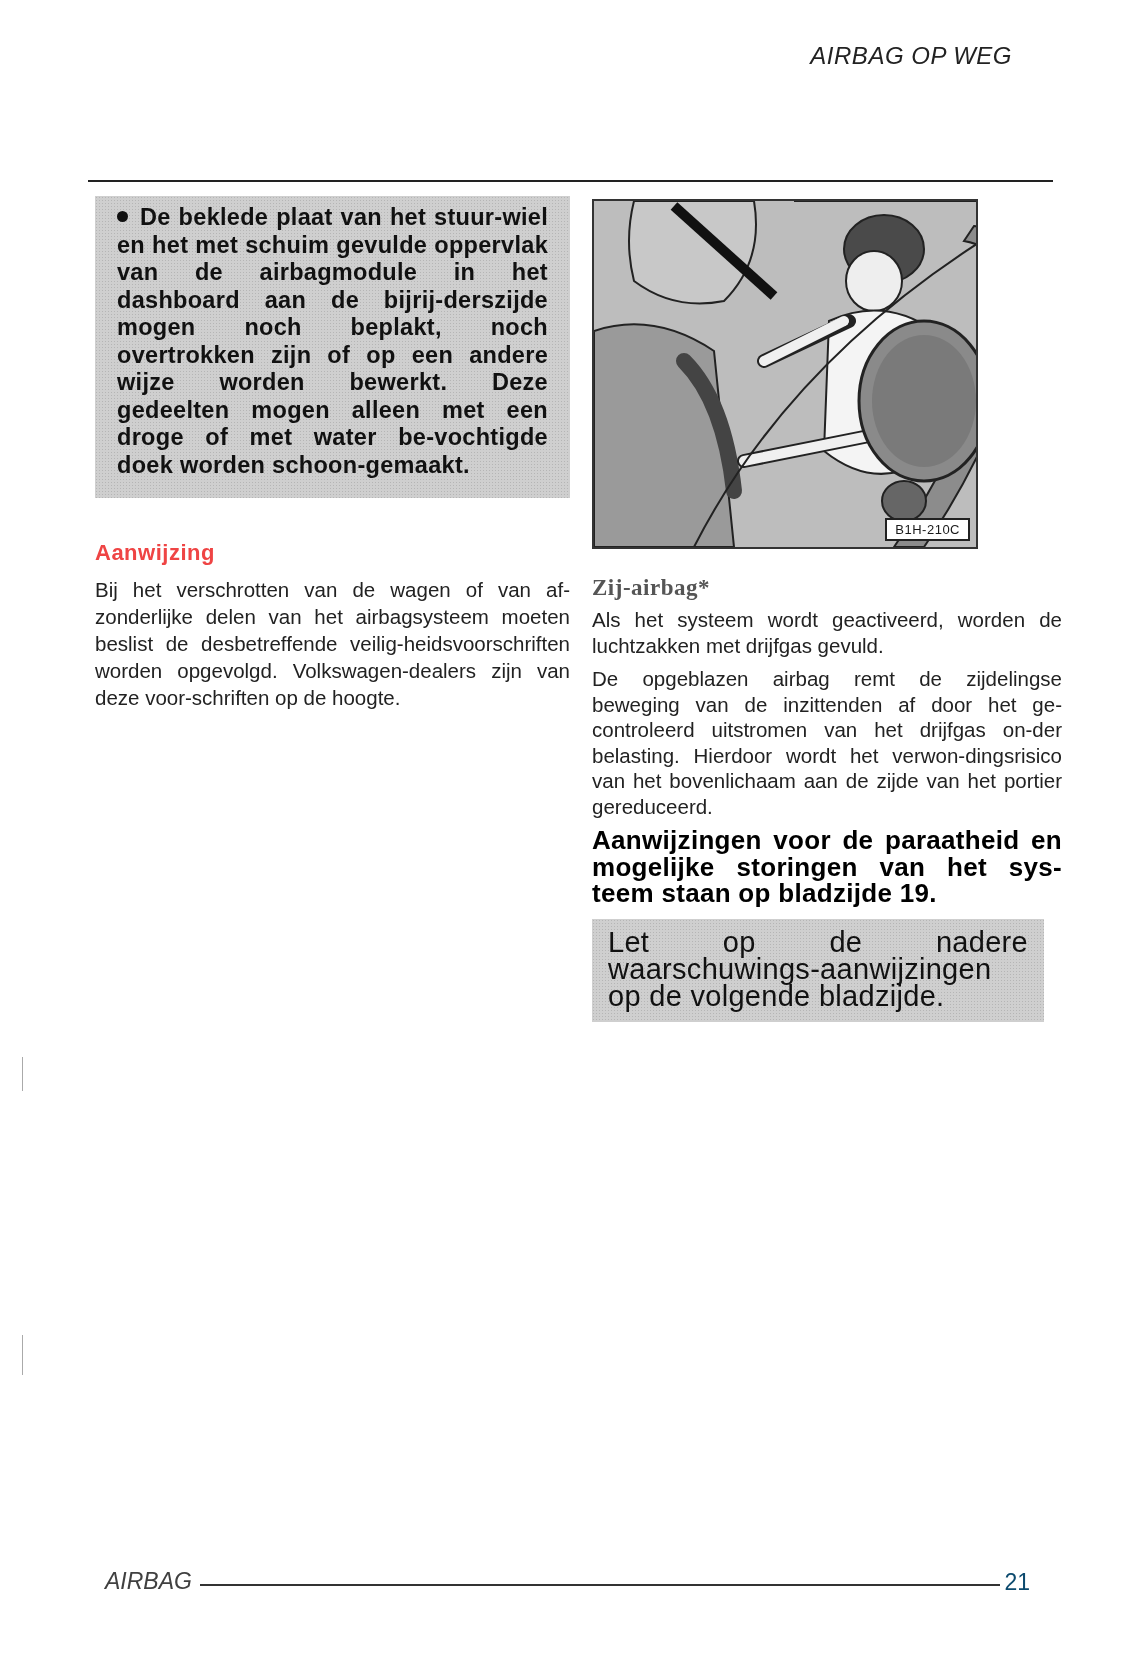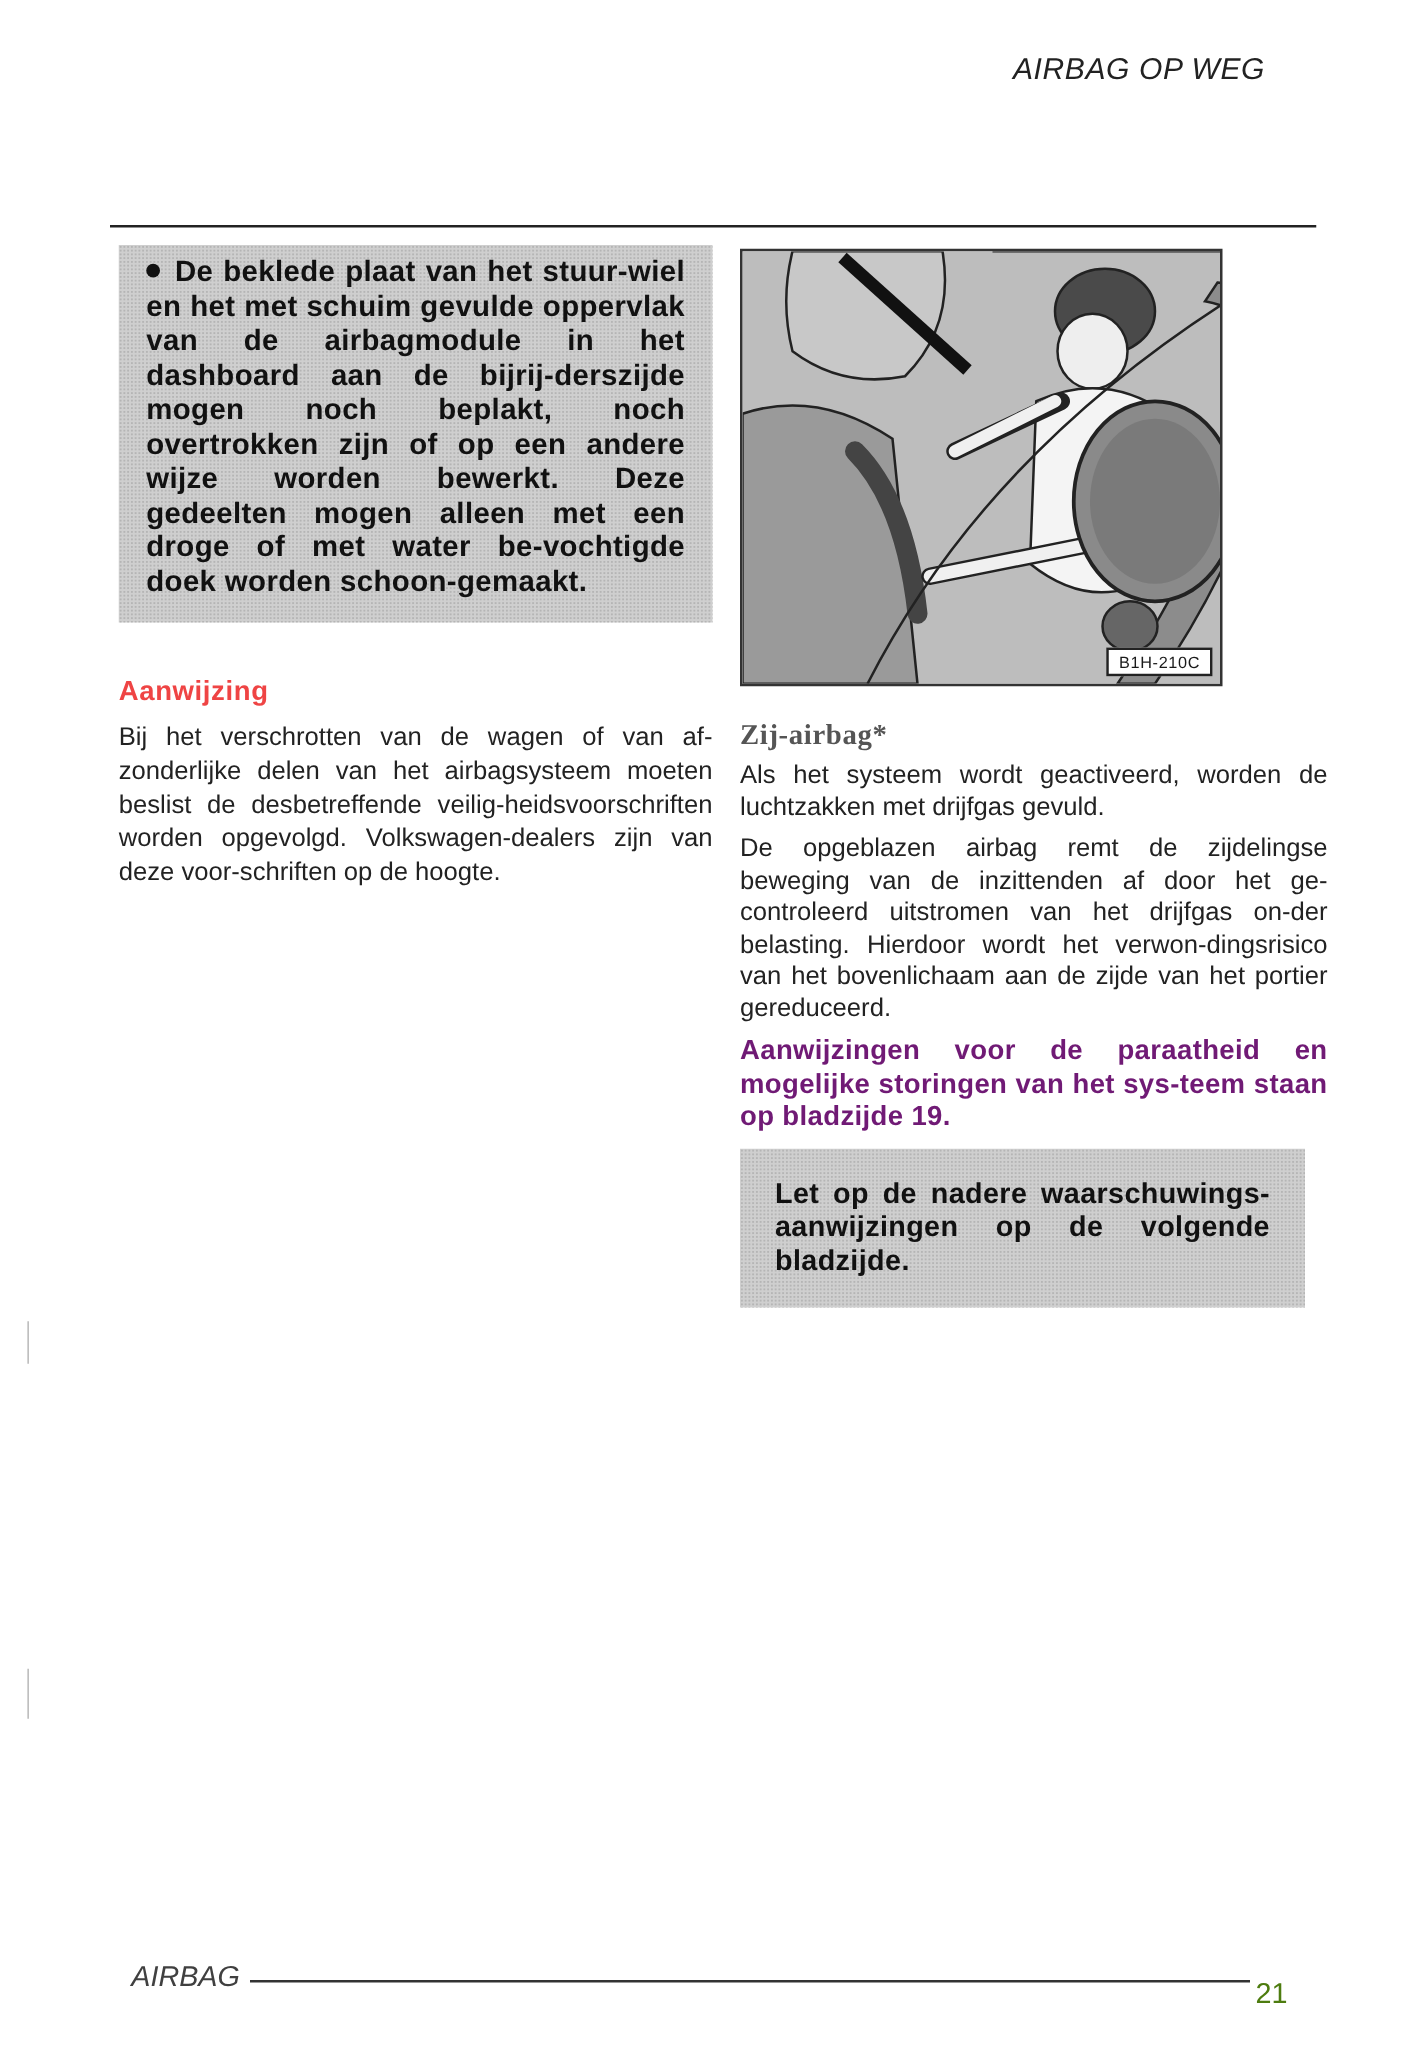--- a/index.html
+++ b/index.html
@@ -38,34 +38,34 @@
       position: relative; width: 386px; height: 350px; border: 2px solid #333; box-sizing: border-box;
       background: linear-gradient(160deg, #d0d0d0 0%, #a8a8a8 45%, #c8c8c8 100%);
       overflow: hidden;
     }
     .fig-code {
       position: absolute; right: 6px; bottom: 6px; background: #fff; border: 2px solid #222;
       font-size: 13px; padding: 2px 8px; letter-spacing: 0.5px;
     }
     .zij-h { font-weight: bold; font-size: 23px; color: #555; margin: 26px 0 6px 0; letter-spacing: 0.5px; font-family: Liberation Serif, serif; }
     .body-r { font-size: 20.5px; line-height: 25.5px; margin: 0 0 8px 0; text-align: justify; color: #222; }
-    .bold-r { font-weight: bold; font-size: 22px; line-height: 26.5px; margin: 0 0 12px 0; text-align: justify; color: #701a75; letter-spacing: 0.3px; }
+    .bold-r { font-weight: bold; font-size: 26px; line-height: 26.5px; margin: 0 0 12px 0; text-align: justify; color: #000000; letter-spacing: 0.3px; }
     .warn-box-r {
       background-color: #cfcfcf;
       background-image: radial-gradient(#b5b5b5 0.6px, transparent 0.7px);
       background-size: 3px 3px;
       padding: 10px 16px 12px 16px; width: 452px; box-sizing: border-box;
     }
-    .warn-p-r { font-weight: bold; font-size: 23px; line-height: 27px; margin: 12px; text-align: justify; color: #111; letter-spacing: 0.3px; }
+    .warn-p-r { font-weight: normal; font-size: 29px; line-height: 27px; margin: 0; text-align: justify; color: #111; letter-spacing: 0.3px; }
 
     
     .footer { position: absolute; top: 1568px; left: 105px; width: 925px; height: 30px; }
     .footer-left { position: absolute; left: 0; top: 0; font-size: 23px; font-style: italic; color: #404040; }
     .footer-rule { position: absolute; left: 95px; right: 30px; top: 16px; height: 1.5px; background: #333; }
-    .footer-right { position: absolute; right: 0; top: 13px; font-size: 23px; color: #4d7c0f; }
+    .footer-right { position: absolute; right: 0; top: 1px; font-size: 23px; color: #0c4a6e; }
   </style>
 </head>
 <body>
 
 <div class="running-head">AIRBAG OP WEG</div>
 <div class="head-rule"></div>
 <div class="margin-mark" style="top:1057px;height:34px;"></div>
 <div class="margin-mark" style="top:1335px;height:40px;"></div>
 
 <div class="col-left">

